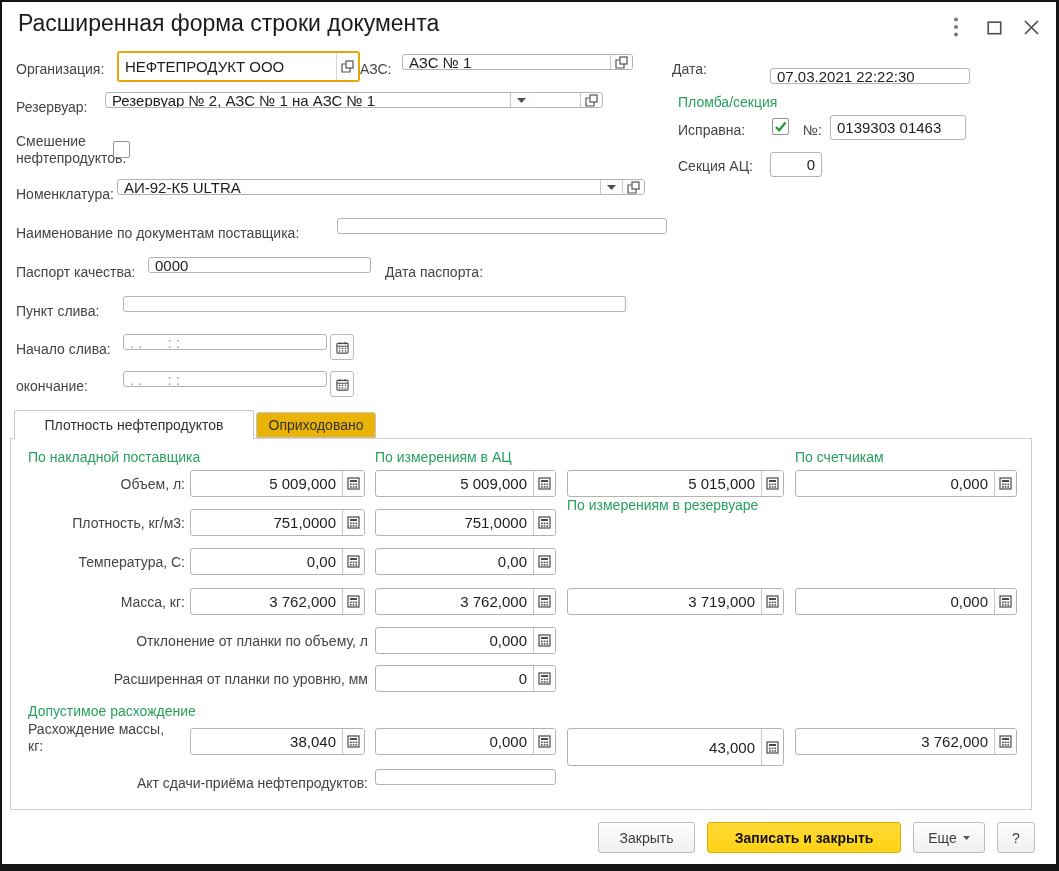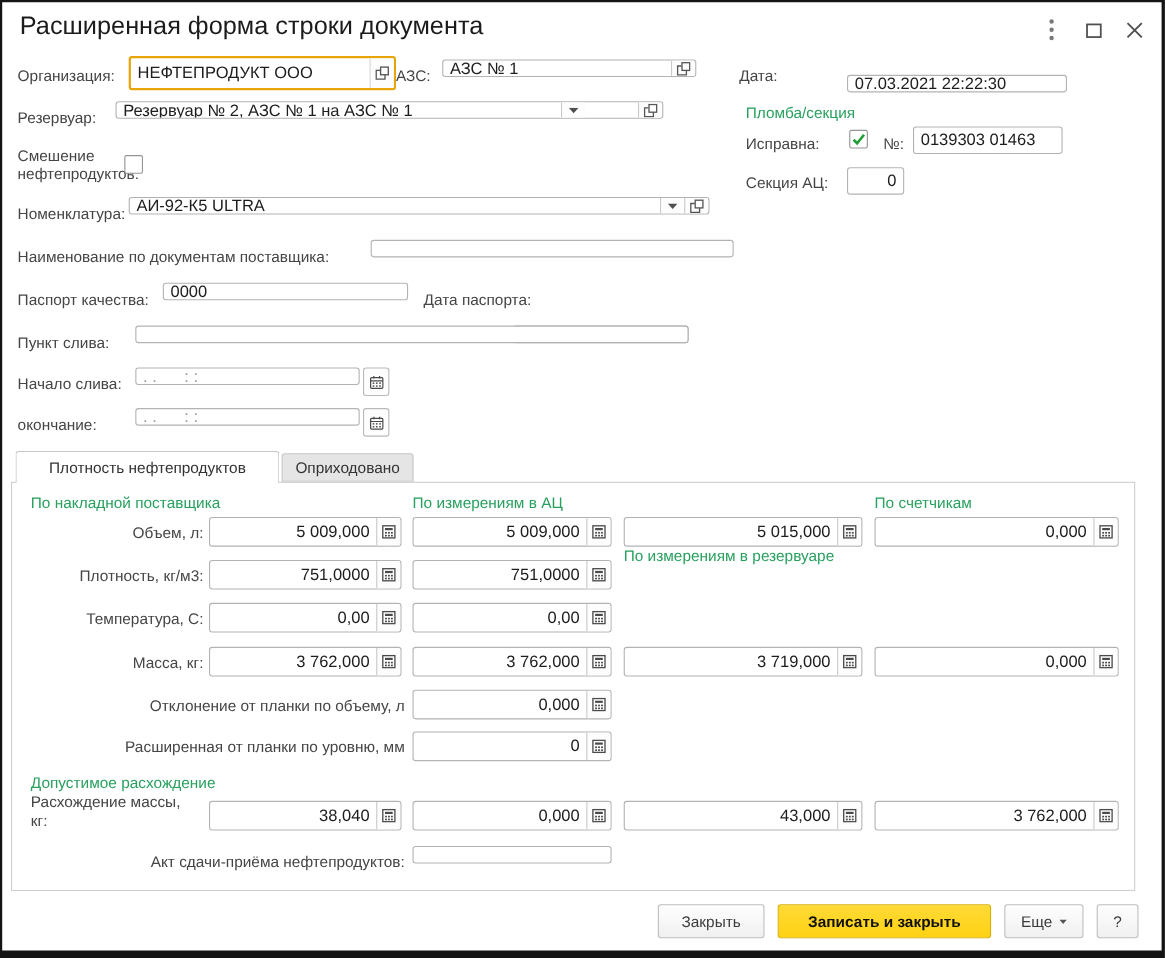--- a/index.html
+++ b/index.html
@@ -23,21 +23,21 @@
     border-radius:3px; background:#fdfdfd; display:flex; align-items:center;
     justify-content:center; cursor:pointer; }
   .nf .fin { text-align:right; }
   .cb { position:absolute; width:17px; height:17px; border:1px solid #949494;
     border-radius:2px; background:#fff; display:flex; align-items:center;
     justify-content:center; cursor:pointer; }
   .tab { position:absolute; display:flex; align-items:center; justify-content:center;
     font-size:14px; color:#333; cursor:pointer; }
   .tab.active { background:#fff; border:1px solid #c6c6c6; border-bottom:none;
     border-radius:3px 3px 0 0; z-index:3; }
-  .tab.inactive { background:#e5e5e5; border:1px solid #c6c6c6;
+  .tab.inactive { background:#eab308; border:1px solid #c6c6c6;
     border-radius:3px 3px 0 0; }
   .panel { position:absolute; left:10px; top:438px; width:1022px; height:372px;
     border:1px solid #cfcfcf; background:#fff; }
   .btn { position:absolute; height:31px; border:1px solid #bdbdbd; border-radius:3px;
     background:linear-gradient(#fefefe,#f0f0f0); font-family:inherit; font-size:14px;
     color:#3c3c3c; display:flex; align-items:center; justify-content:center;
     gap:6px; cursor:pointer; }
   .btn.primary { background:linear-gradient(#ffda35,#ffd215); border-color:#dcb000;
     color:#111; font-weight:bold; }
   .wctl { position:absolute; display:flex; align-items:center; justify-content:center;
@@ -514,21 +514,21 @@
           <rect x="3" y="6.6" width="1.7" height="1.5"></rect>
           <rect x="5.7" y="6.6" width="1.7" height="1.5"></rect>
           <rect x="8.4" y="6.6" width="1.7" height="1.5"></rect>
           <rect x="3" y="9.2" width="1.7" height="1.5"></rect>
           <rect x="5.7" y="9.2" width="1.7" height="1.5"></rect>
           <rect x="8.4" y="9.2" width="1.7" height="1.5"></rect>
         </g>
       </svg>
     </span>
 </div>
-<div class="field nf" style="left:567px; top:728px; width:217px; height:27px;">
+<div class="field nf" style="left:567px; top:728px; width:217px; height:38px;">
   <input class="fin" value="43,000" style="">
   <span class="fbtn">
       <svg width="13" height="13">
         <rect x="1" y="1" width="11" height="11" fill="none" stroke="#4a4a4a" stroke-width="1.2"></rect>
         <rect x="3" y="3" width="7" height="2" fill="#4a4a4a"></rect>
         <g fill="#4a4a4a">
           <rect x="3" y="6.6" width="1.7" height="1.5"></rect>
           <rect x="5.7" y="6.6" width="1.7" height="1.5"></rect>
           <rect x="8.4" y="6.6" width="1.7" height="1.5"></rect>
           <rect x="3" y="9.2" width="1.7" height="1.5"></rect>

